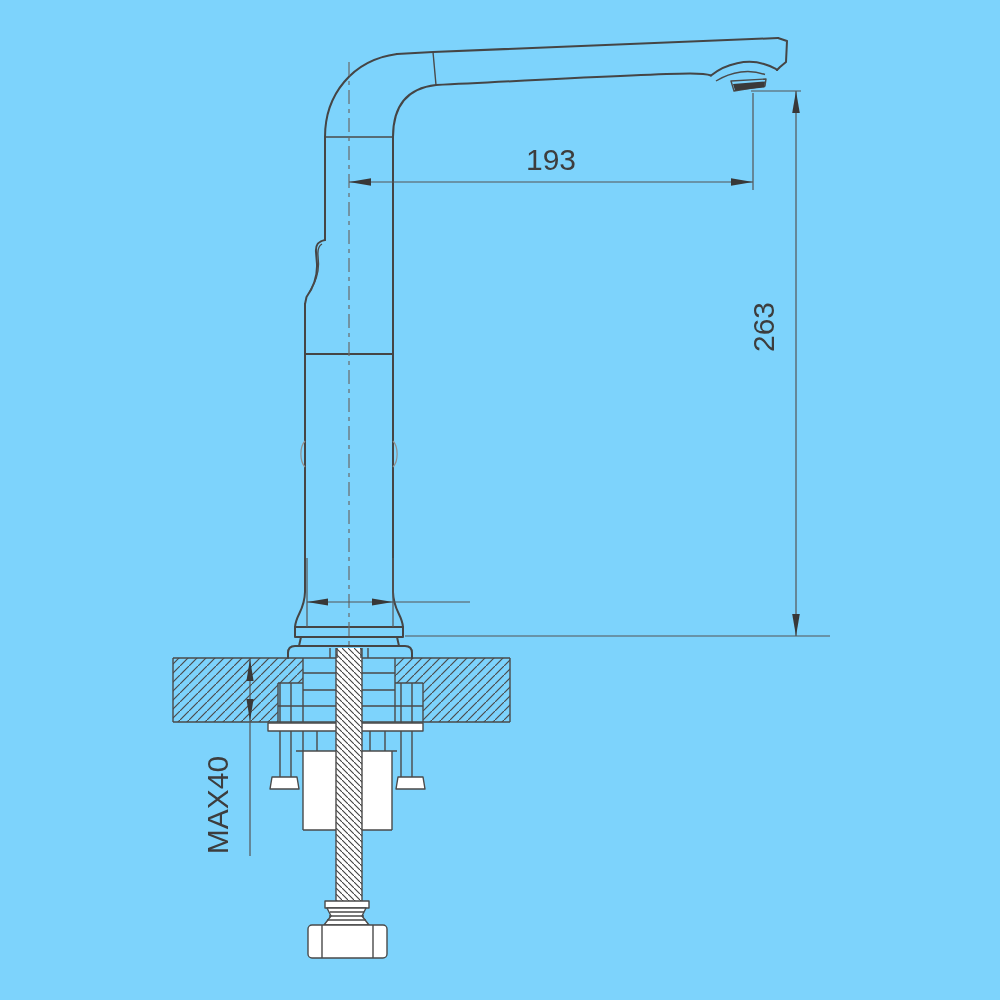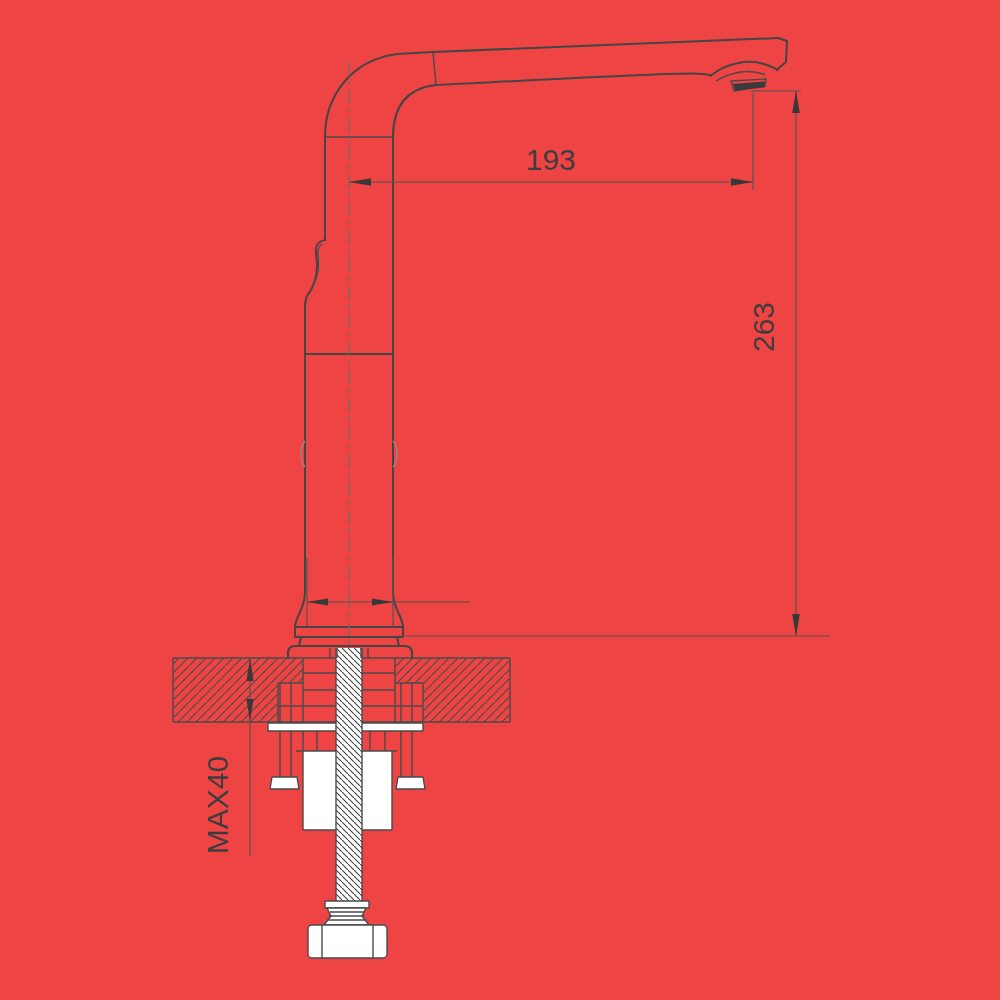--- a/index.html
+++ b/index.html
@@ -1,16 +1,16 @@
 <!DOCTYPE html>
 <html><head>
 <meta charset="utf-8">
 <style>
   html,body{margin:0;padding:0;background:#fff;}
-  .stage{position:relative;width:1000px;height:1000px;background:#ef4444;overflow:hidden;
+  .stage{position:relative;width:1000px;height:1000px;background:#7dd3fc;overflow:hidden;
          font-family:"Liberation Sans",sans-serif;}
   svg{position:absolute;left:0;top:0;}
   .ol{stroke:#454545;stroke-width:2;fill:none;stroke-linejoin:round;stroke-linecap:round;}
   .ol-thin{stroke:#4a4a4a;stroke-width:1.4;fill:none;stroke-linejoin:round;}
   .dim{stroke:#555;stroke-width:1.2;fill:none;}
   .arrow{fill:#383838;stroke:none;}
   .whitefill{fill:#ffffff;}
   .grayline{stroke:#8f8f8f;stroke-width:1.2;fill:none;}
   .center{stroke:#6a6a6a;stroke-width:1.2;fill:none;stroke-dasharray:14 5 4 5;}
   .dimtext{font-family:"Liberation Sans",sans-serif;font-size:30px;fill:#3d3d3d;}

